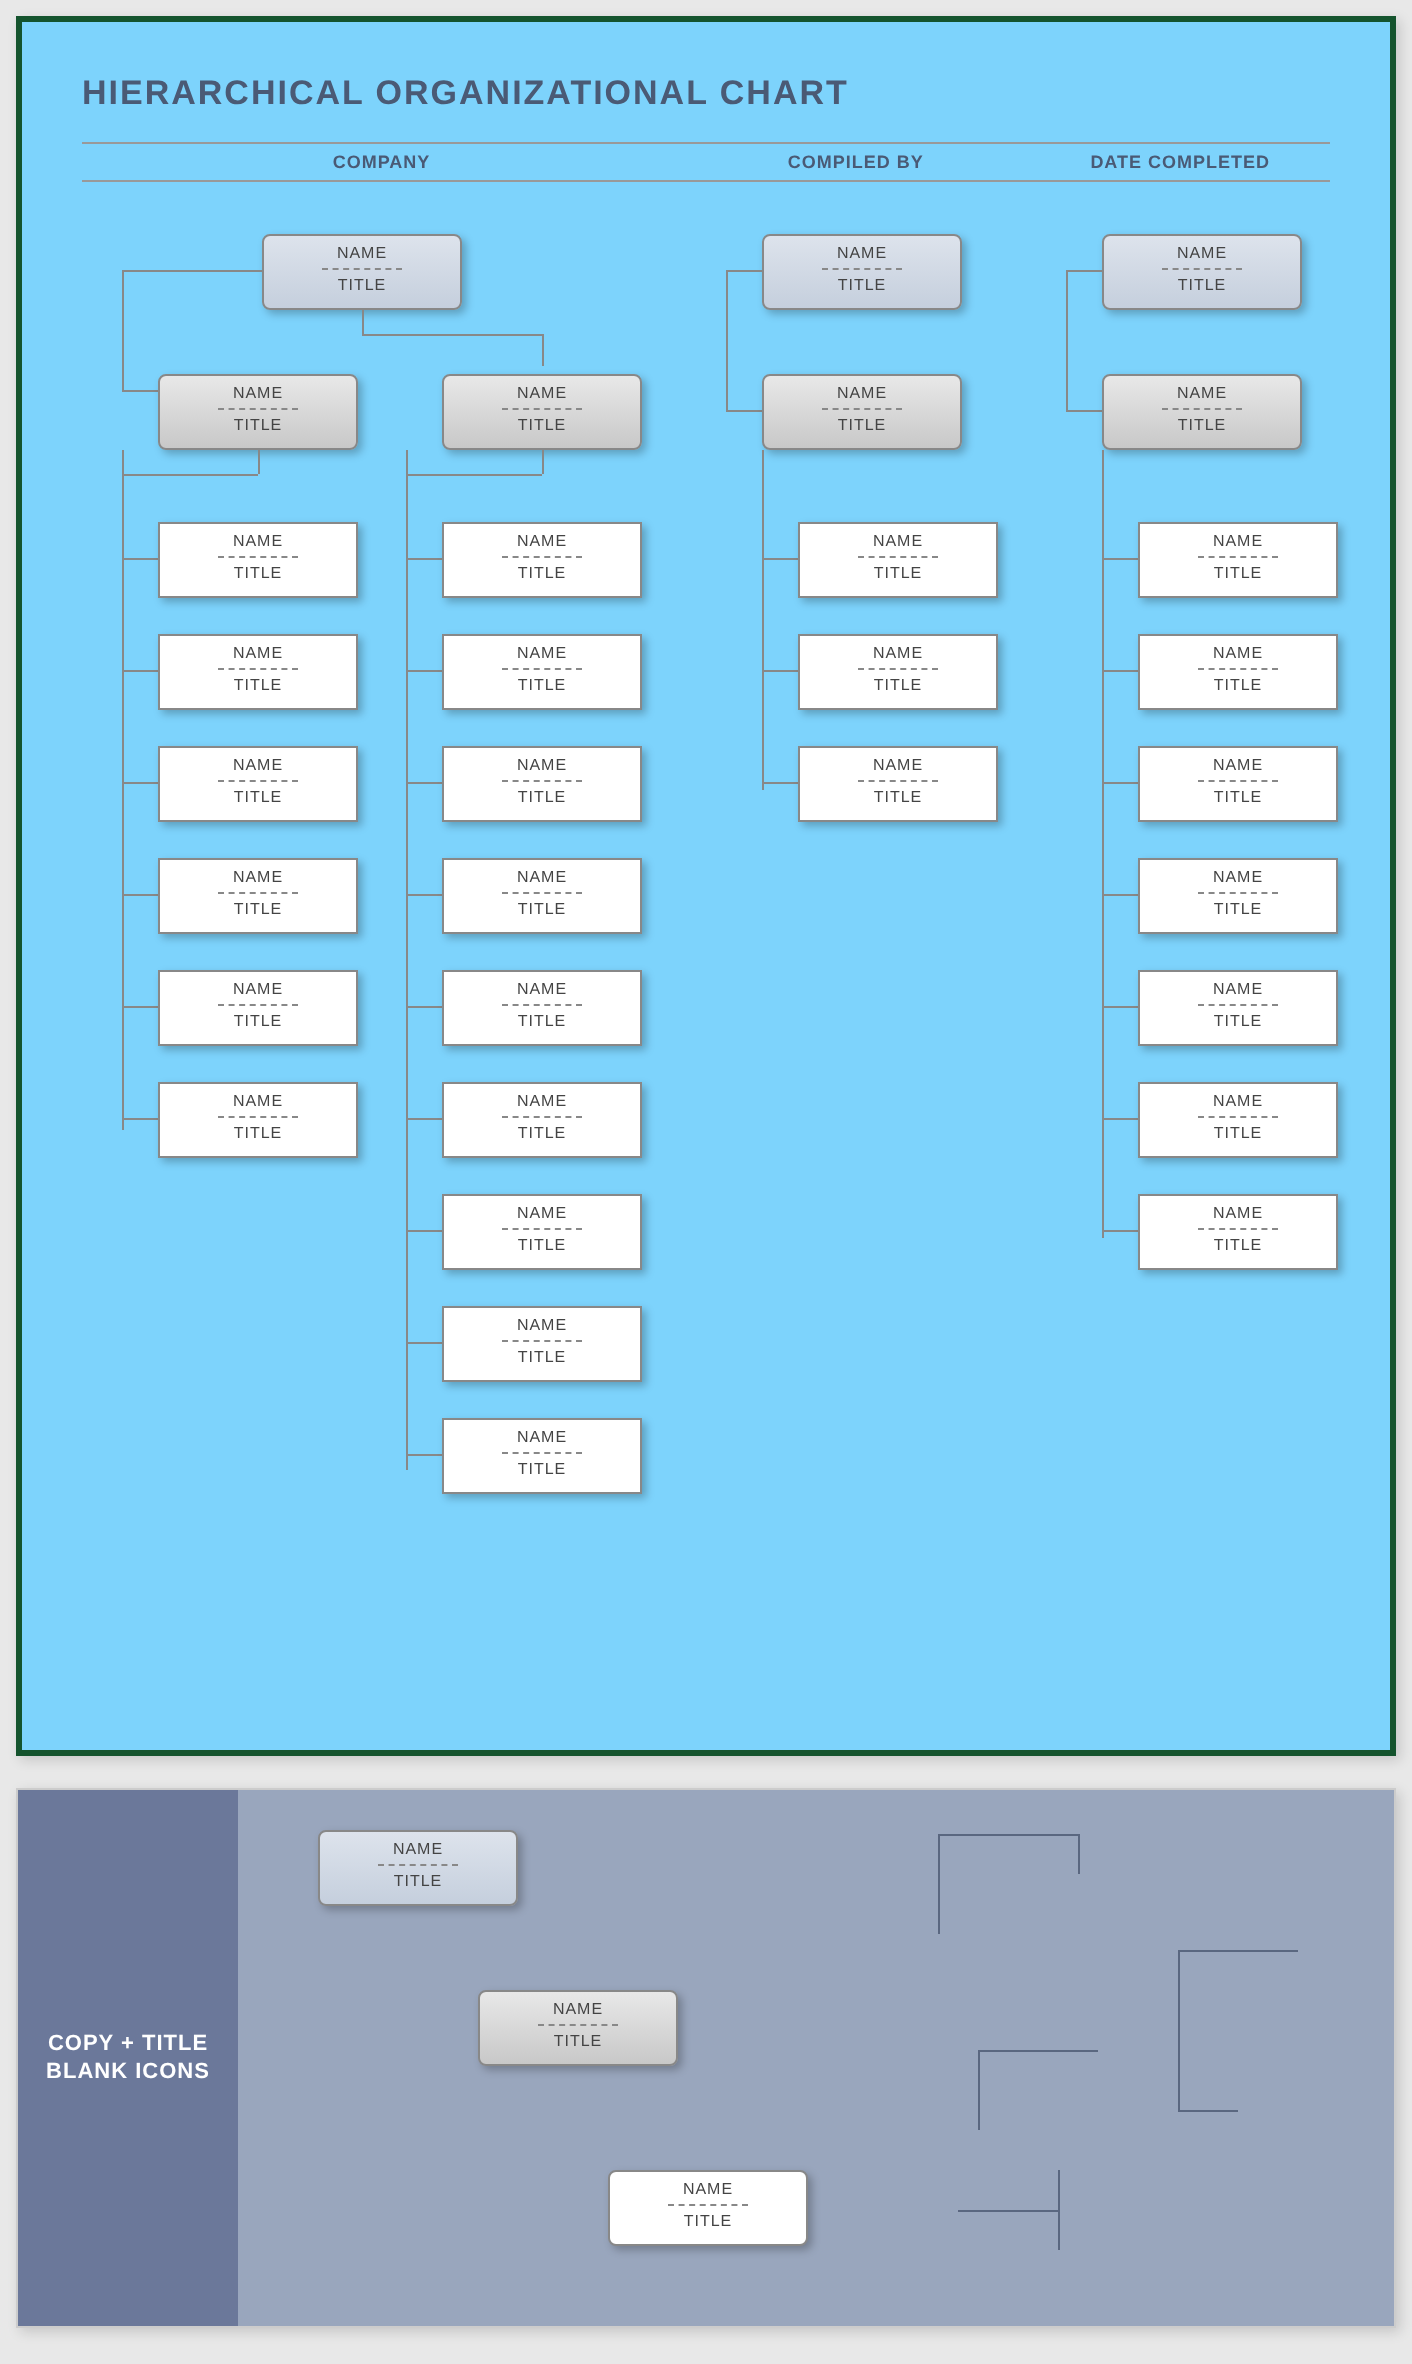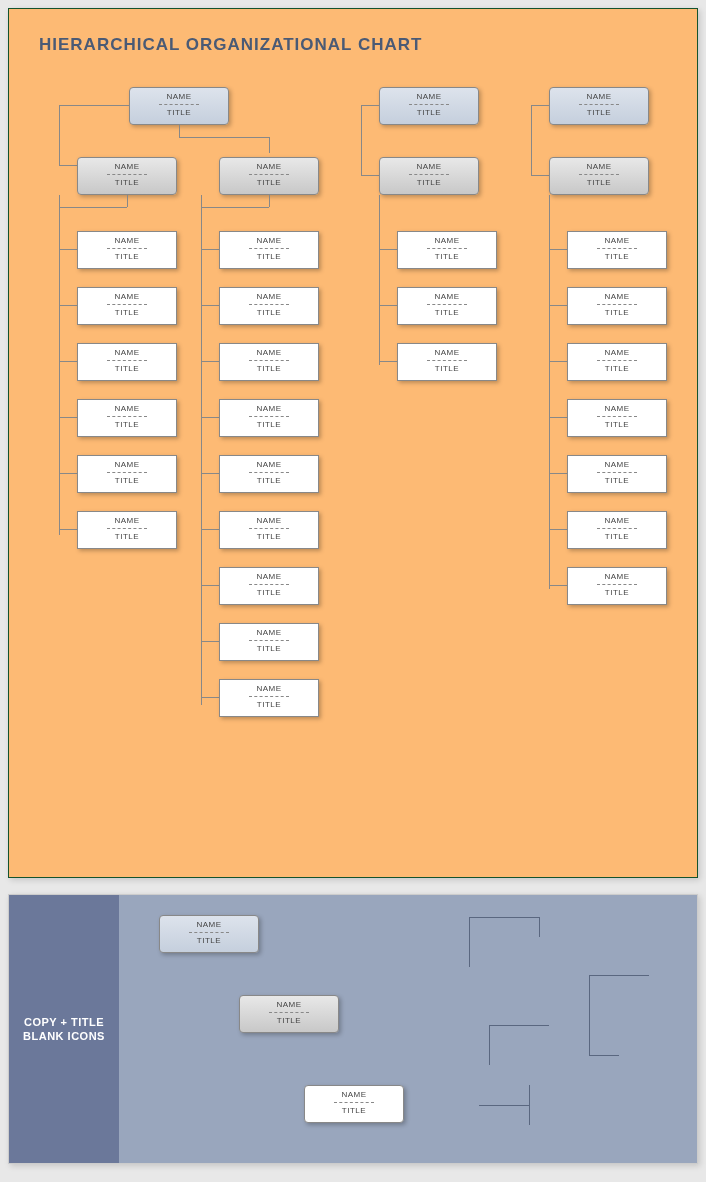--- a/index.html
+++ b/index.html
@@ -3,22 +3,22 @@
 <meta charset="utf-8">
 <style>
   * { box-sizing: border-box; margin: 0; padding: 0; }
   body {
     background: #e8e8e8;
     font-family: Arial, Helvetica, sans-serif;
     width: 706px;
     padding: 8px;
   }
   .page {
-    background: #fdba74;
-    border: 1px solid #14532d;
+    background: #7dd3fc;
+    border: 3px solid #14532d;
     box-shadow: 2px 2px 6px rgba(0,0,0,0.15);
     padding: 26px 30px 40px 30px;
     position: relative;
     height: 870px;
   }
   .page-title {
     font-size: 17px;
     font-weight: bold;
     letter-spacing: 1px;
     color: #4a5a75;
@@ -131,20 +131,25 @@
   .panel2 .phline, .panel2 .pvline { position:absolute; background:#5a6780; }
   .panel2 .phline { height:1px; }
   .panel2 .pvline { width:1px; }
 </style>
 </head>
 <body>
 
 <div class="page">
   <div class="page-title">HIERARCHICAL ORGANIZATIONAL CHART</div>
 
+  <div class="header-row">
+    <div class="hcol1">COMPANY</div>
+    <div class="hcol2">COMPILED BY</div>
+    <div class="hcol3">DATE COMPLETED</div>
+  </div>
 
   <div class="chart-area">
 
     <div class="node node-top" style="left:90px; top:18px;">
       <div class="nm">NAME</div>
       <div class="sep"></div>
       <div>TITLE</div>
     </div>
 
     <div class="vline" style="left:140px; top:56px; height:12px;"></div>

